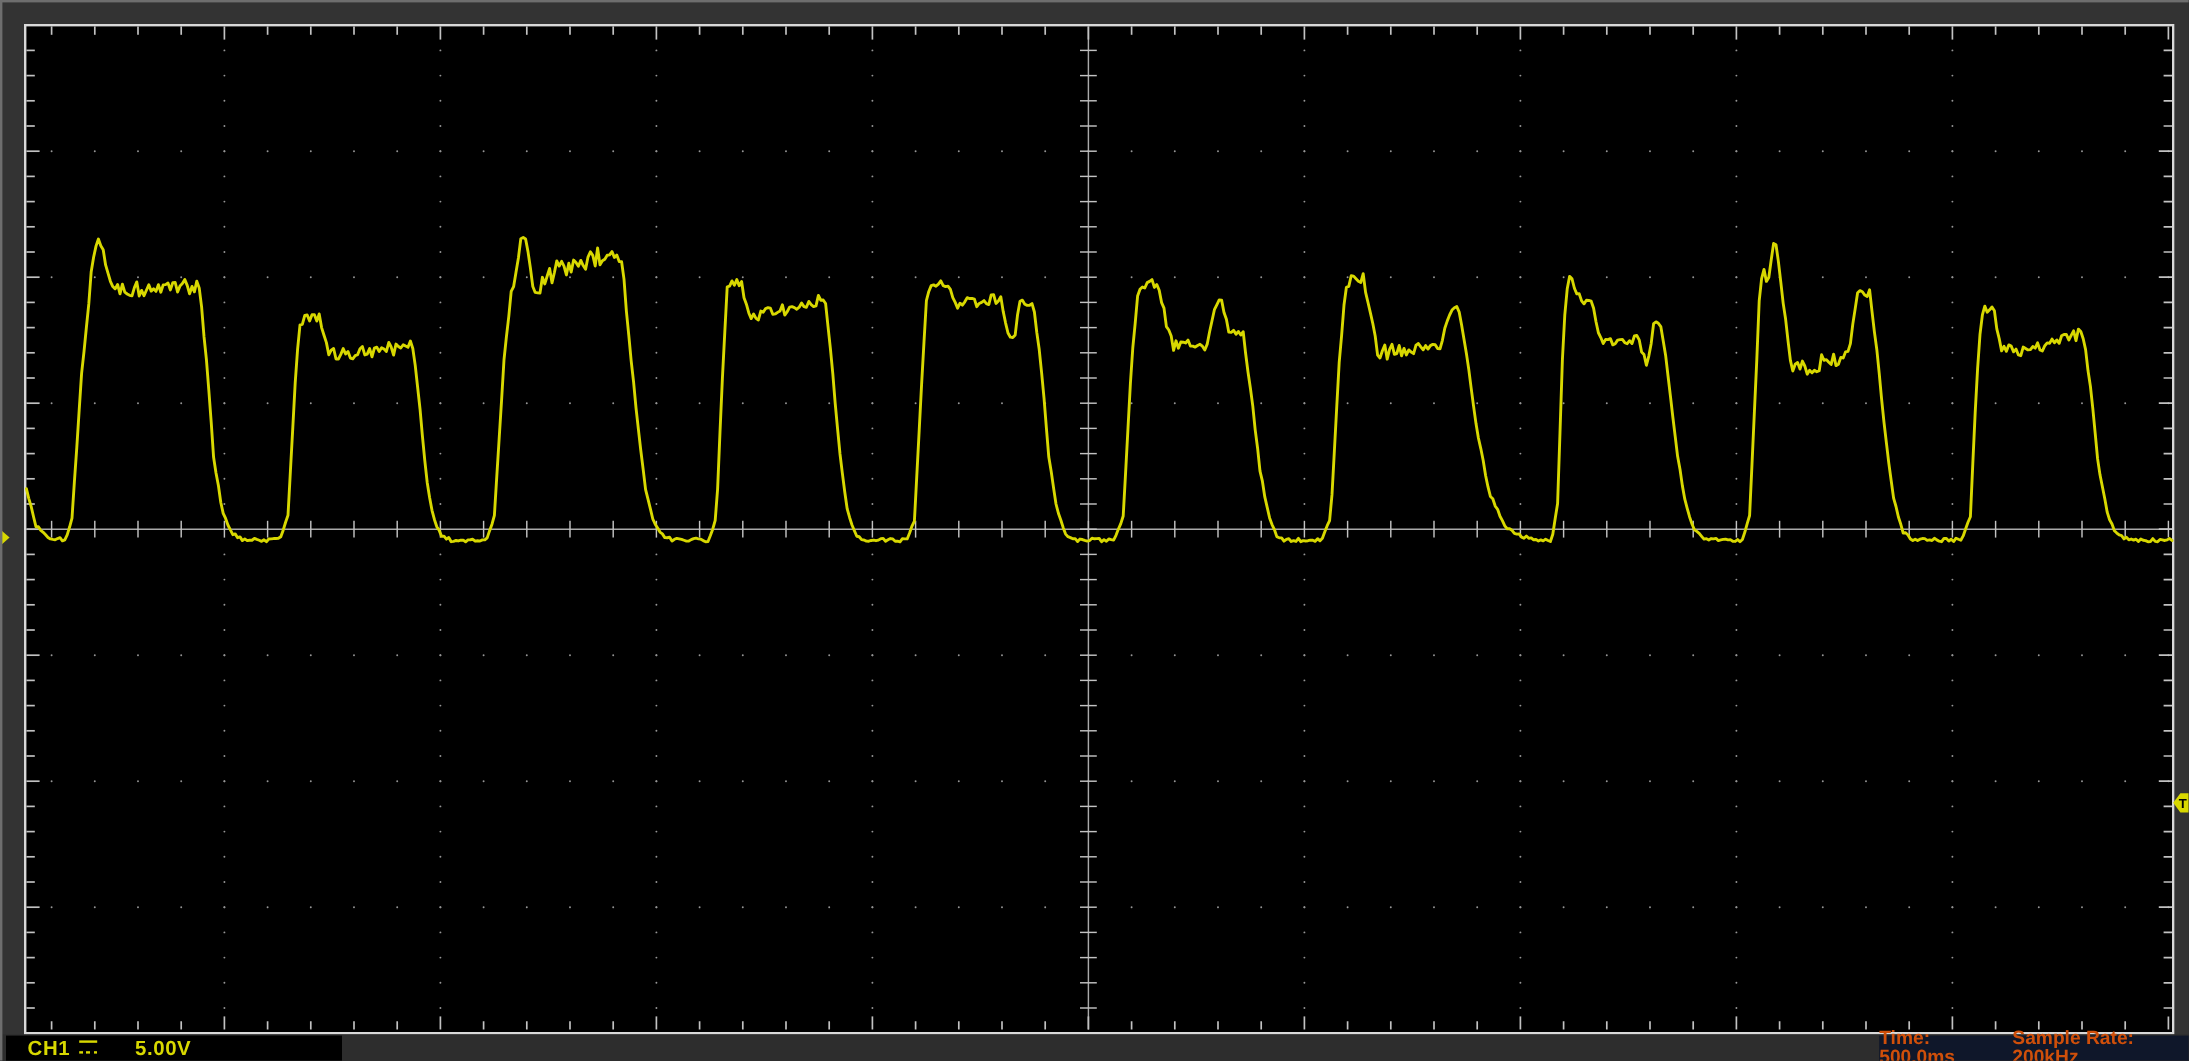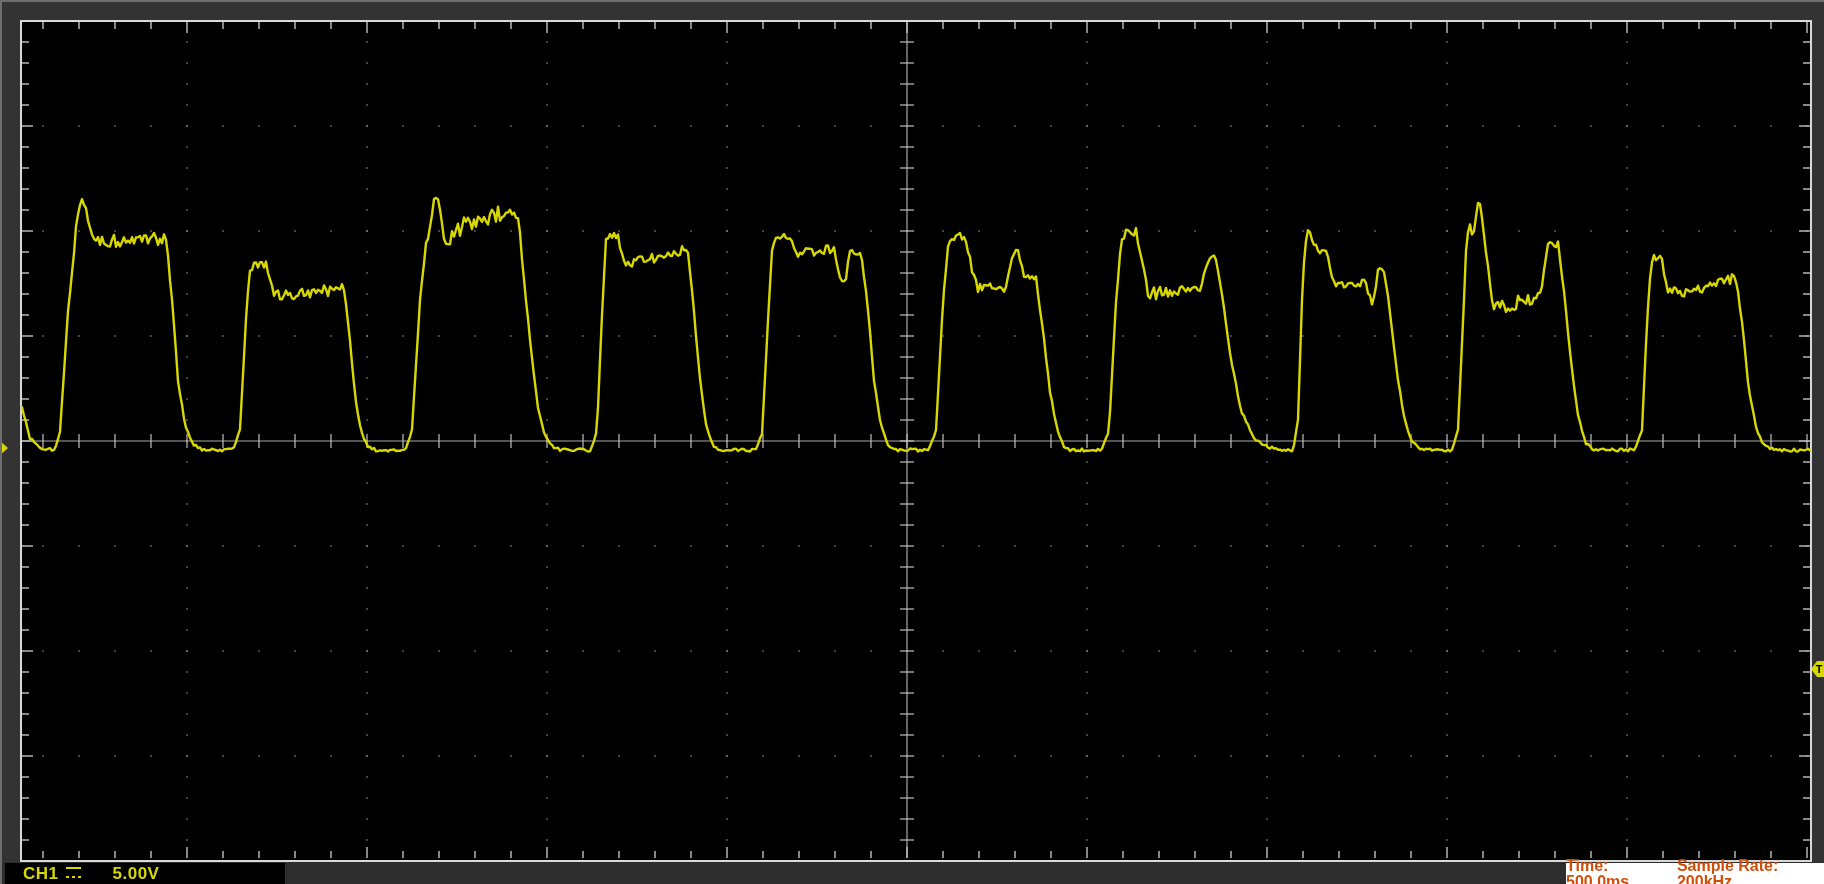--- a/index.html
+++ b/index.html
@@ -9,21 +9,21 @@
           background:#000;border:2px solid #d9d9d9}
   #overlay{position:absolute;left:0;top:0;width:1824px;height:884px;z-index:3}
   #bottom-bar{position:absolute;left:0;top:862px;width:1824px;height:22px;background:#2d2d2d;z-index:4}
   #ch-chip{position:absolute;left:5px;top:1px;width:280px;height:21px;background:#000;
            display:flex;align-items:center;padding-left:18px;box-sizing:border-box}
   .chip-text{font-weight:700;font-size:17px;line-height:1;color:var(--yellow);letter-spacing:.5px}
   #coupling-icon{display:inline-block;width:15px;height:9px;margin:0 6px 2px 7px;
            border-top:2px solid var(--yellow);
            background:repeating-linear-gradient(90deg,var(--yellow) 0 3px,transparent 3px 6px) left bottom/100% 2px no-repeat}
   #volts-label{margin-left:26px}
-  #time-chip{position:absolute;left:1566px;right:0;top:1px;height:21px;background:#ffffff;
+  #time-chip{position:absolute;left:1566px;right:0;top:1px;height:21px;background:#0f172a;
            display:flex;align-items:center;justify-content:flex-start;gap:20px;padding-right:14px}
   .status-text{font-weight:700;font-size:16px;line-height:1;color:var(--orange)}
 </style>
 </head>
 <body>
 
 <div id="stage">
   <div id="screen"></div>
   <svg id="overlay" viewBox="0 0 1824 884" xmlns="http://www.w3.org/2000/svg">
     <g id="g-grid">

